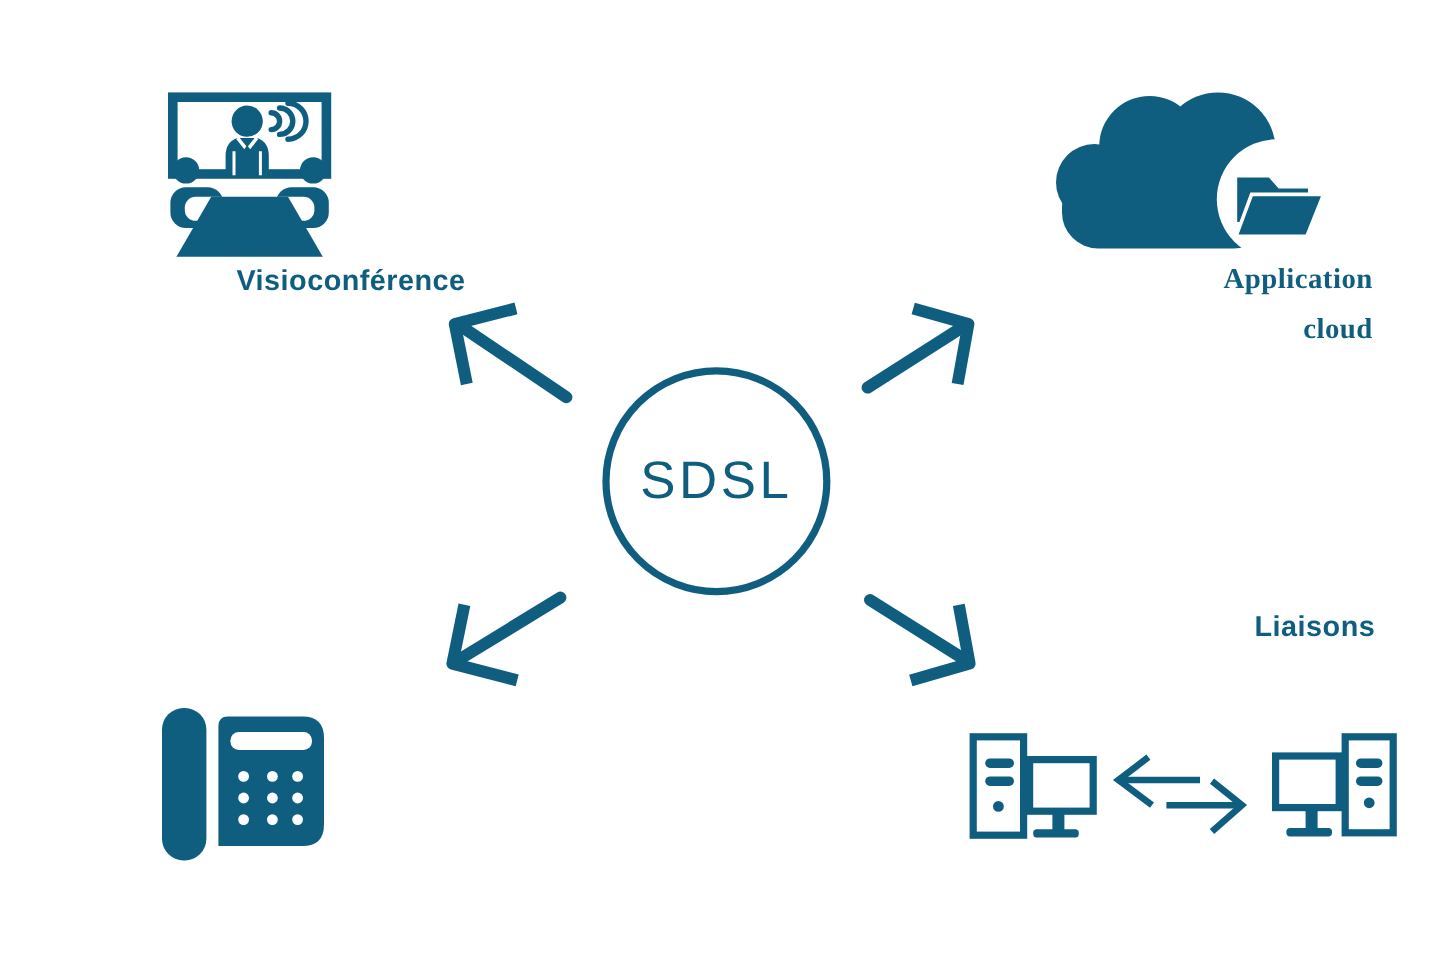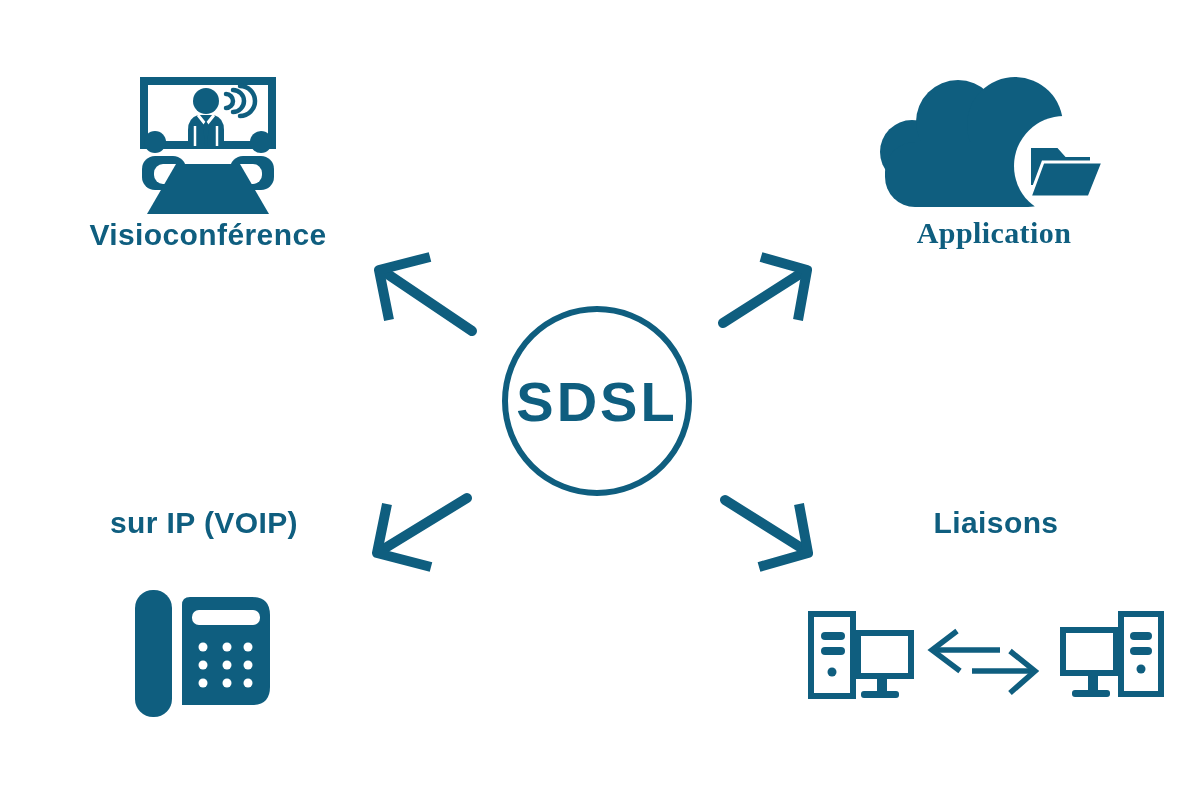--- a/index.html
+++ b/index.html
@@ -10,27 +10,27 @@
 
   .abs { position:absolute; }
 
   
   .hub {
     left:502px; top:306px; width:190px; height:190px;
     border:6px solid var(--accent); border-radius:50%;
     display:flex; align-items:center; justify-content:center;
   }
   .hub-label {
-    font-size:56px; font-weight:700; letter-spacing:3px; color:var(--accent);
+    font-size:44px; font-weight:400; letter-spacing:3px; color:var(--accent);
   }
 
   
   .node-label {
-    font-weight:700; font-size:30px; line-height:42px;
-    text-align:center; color:var(--accent); letter-spacing:0.4px;
+    font-weight:700; font-size:24px; line-height:42px;
+    text-align:right; color:var(--accent); letter-spacing:0.4px;
     white-space:nowrap;
   }
   .label-visio   { left:28px;  top:214px; width:360px; }
   .label-cloud   { left:844px; top:212px; width:300px;font-family:Liberation Serif, serif; }
   .label-voip    { left:54px;  top:502px; width:300px; }
   .label-sites   { left:846px; top:502px; width:300px; }
 
   .icon-visio    { left:138px; top:76px;  width:140px; height:142px; }
   .icon-cloud    { left:875px; top:72px;  width:232px; height:140px; }
   .icon-phone    { left:130px; top:585px; width:145px; height:135px; }
@@ -107,24 +107,24 @@
         <circle cx="140" cy="53" r="48"></circle>
         <rect x="10" y="70" width="173" height="65" rx="30"></rect>
       </g>
       <circle cx="189" cy="94" r="50" fill="#ffffff"></circle>
       <polygon points="155,75 183,75 191,84 216,84 216,114 155,114" fill="currentColor" stroke="#ffffff" stroke-width="2"></polygon>
       <polygon points="168,90 228,90 214,125 155,125" fill="currentColor" stroke="#ffffff" stroke-width="3"></polygon>
     </svg>
   </div>
   <div class="abs node-label label-cloud">
     <div>Application</div>
+    <div>cloud</div>
   </div>
 
   <div class="abs node-label label-voip">
-    <div>sur IP (VOIP)</div>
   </div>
   <div class="abs icon-phone">
     <svg viewBox="0 0 145 135" width="145" height="135">
       <rect x="5" y="5" width="37" height="127" rx="18" fill="currentColor"></rect>
       <path d="M52,120 L52,20 Q52,12 60,12 L122,12 Q140,12 140,30 L140,102 Q140,120 122,120 Z" fill="currentColor"></path>
       <rect x="62" y="25" width="68" height="15" rx="7" fill="#ffffff"></rect>
       <g fill="#ffffff">
         <circle cx="73" cy="62" r="4.5"></circle>
           <circle cx="97" cy="62" r="4.5"></circle>
           <circle cx="118" cy="62" r="4.5"></circle>

